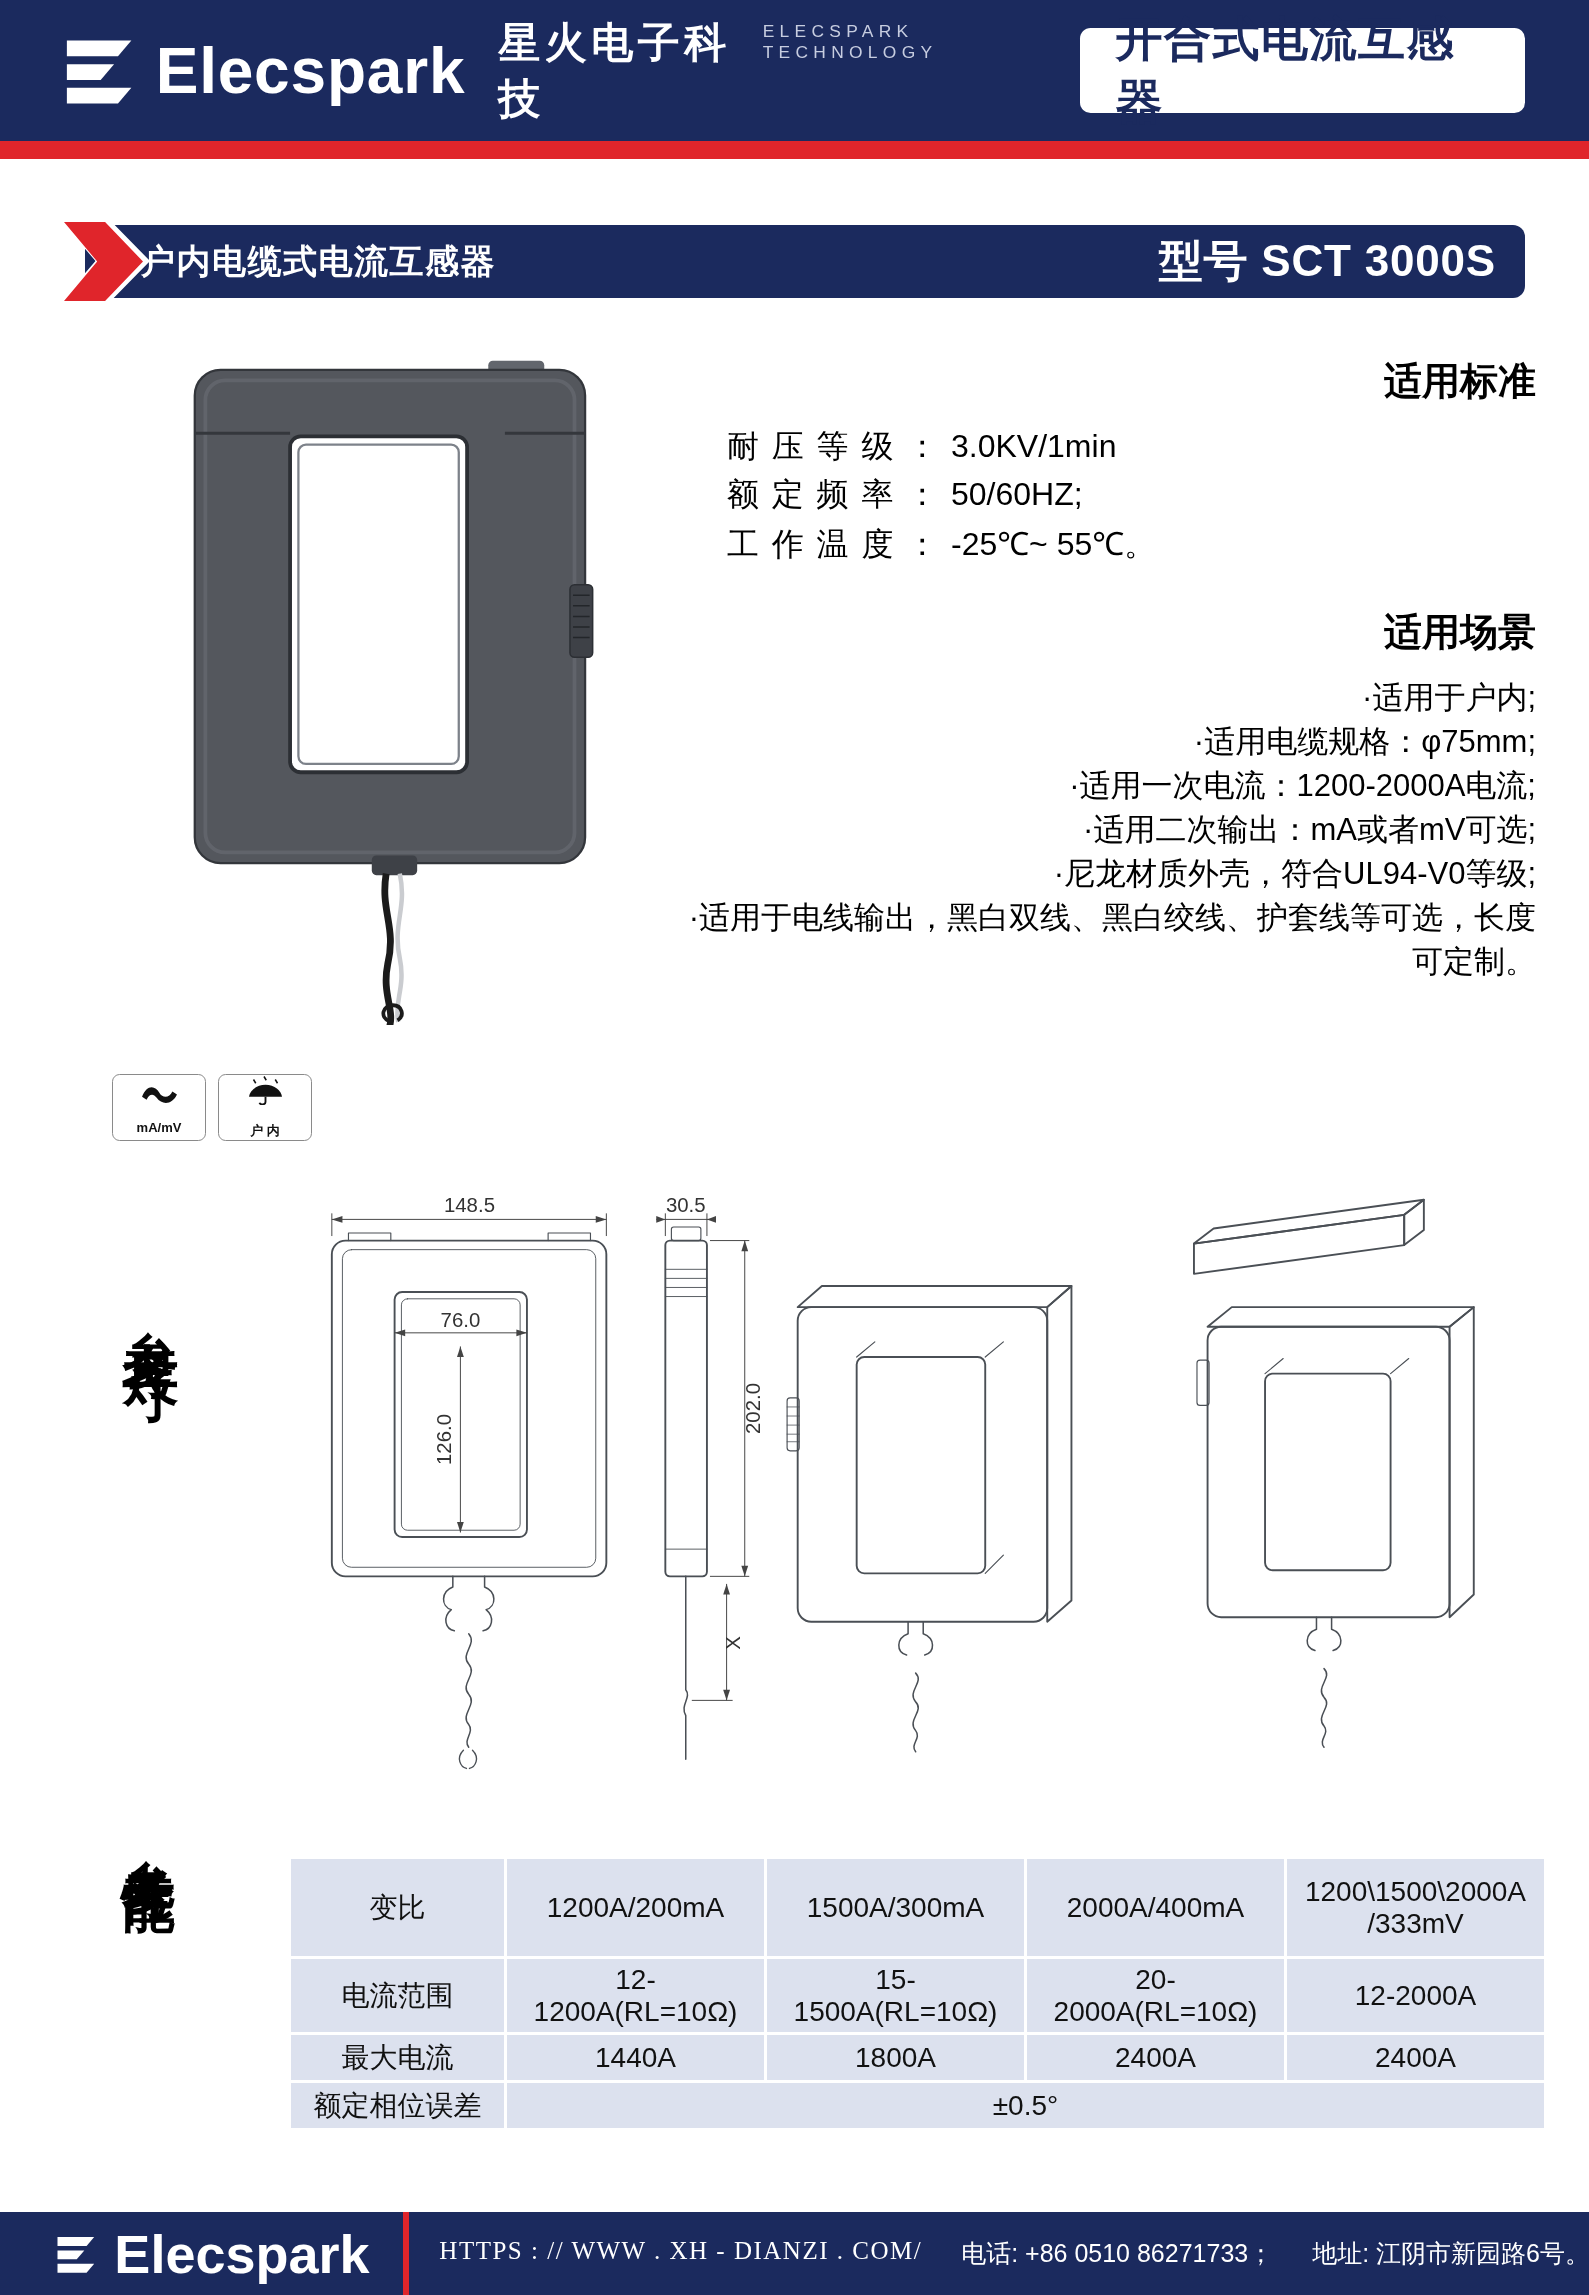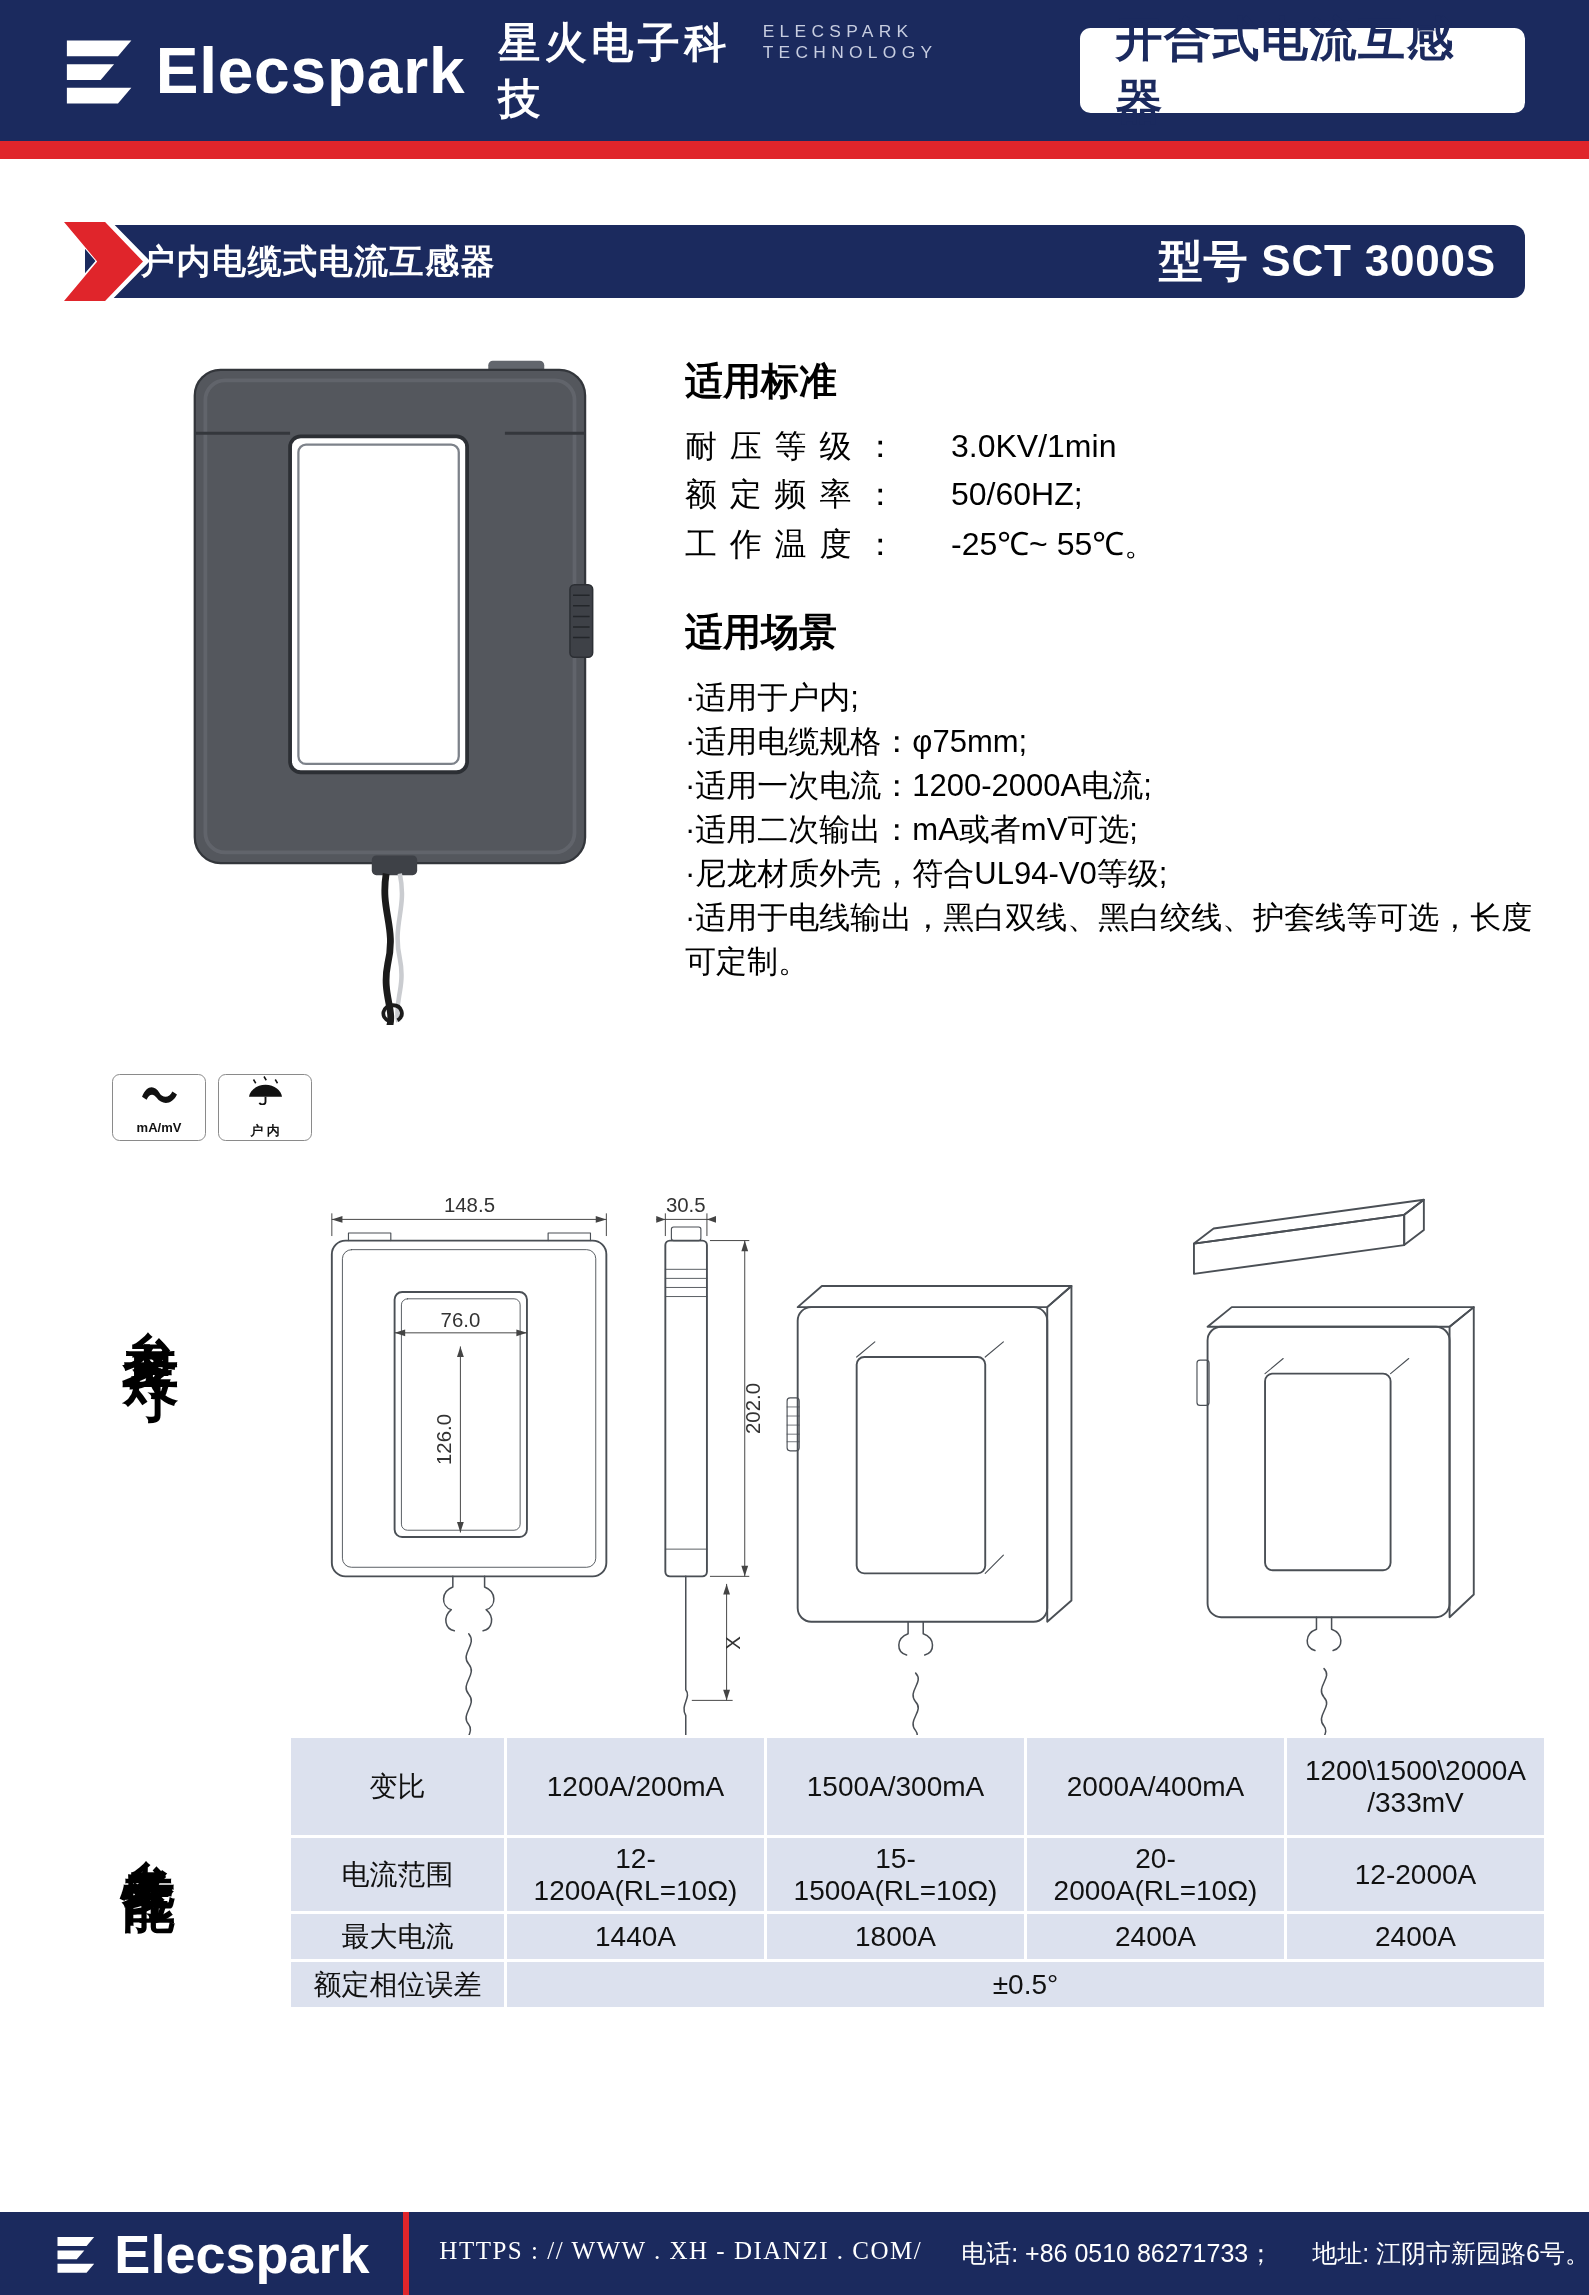--- a/index.html
+++ b/index.html
@@ -25,21 +25,21 @@
   .sec-model{color:#fff;font-size:44px;font-weight:bold;letter-spacing:0.8px;}
   .chev-w{position:absolute;top:215px;left:56px;width:94px;height:92px;background:#fff;z-index:5;
           clip-path:polygon(0 0,52% 0,100% 50%,52% 100%,0 100%,42% 50%);}
   .chev-r{position:absolute;top:222px;left:64px;width:79px;height:79px;background:#e0252b;z-index:6;
           clip-path:polygon(0 0,52% 0,100% 50%,52% 100%,0 100%,42% 50%);}
 
   
   .product{position:absolute;left:163px;top:344px;}
 
   
-  .rightcol{position:absolute;left:685px;top:356px;width:851px;}
+  .rightcol{position:absolute;left:685px;top:356px;width:851px;text-align:right;}
   .blk-heading{font-size:38px;font-weight:bold;color:#000;margin:0 0 18px 0;}
   .std-row{display:flex;align-items:baseline;height:48px;font-size:32px;}
   .std-label{display:inline-block;width:266px;letter-spacing:0.40em;color:#000;}
   .std-value{color:#000;}
   .scn-head{margin-top:38px;}
   .scn-item{font-size:31px;line-height:44px;color:#000;}
 
   
   .badges{position:absolute;left:112px;top:1074px;display:flex;gap:12px;}
   .fbadge{width:92px;height:65px;border:1.5px solid #8a8a8a;border-radius:7.6px;background:#fff;
@@ -49,21 +49,21 @@
   
   .vtitle{position:absolute;writing-mode:vertical-rl;text-orientation:upright;
           font-weight:bold;color:#000;}
   .vt-dim{left:113px;top:1286px;font-size:56px;letter-spacing:12px;}
   .vt-perf{left:113px;top:1816px;font-size:53px;letter-spacing:7.6px;}
 
   
   .drawings{position:absolute;left:303px;top:1171px;}
 
   
-  .perf-table{position:absolute;left:288px;top:1735px;border-collapse:collapse;table-layout:fixed;}
+  .perf-table{position:absolute;left:288px;top:1856px;border-collapse:collapse;table-layout:fixed;}
   .perf-table td{background:#dce1ee;border:3px solid #ffffff;text-align:center;vertical-align:middle;
                  font-size:28px;color:#111;padding:3px 7.6px;box-sizing:border-box;white-space:pre-line;}
   .perf-table tr.h1 td{height:100px;}
   .perf-table tr.h2 td{height:76px;}
   .perf-table tr.h3 td{height:48px;}
 
   
   .footer{position:absolute;bottom:0;left:0;width:1590px;height:83px;background:#1b2a5e;
           display:flex;align-items:center;padding-left:53px;box-sizing:border-box;}
   .ft-brand{color:#fff;font-size:54px;font-weight:bold;margin-left:16.6px;}

